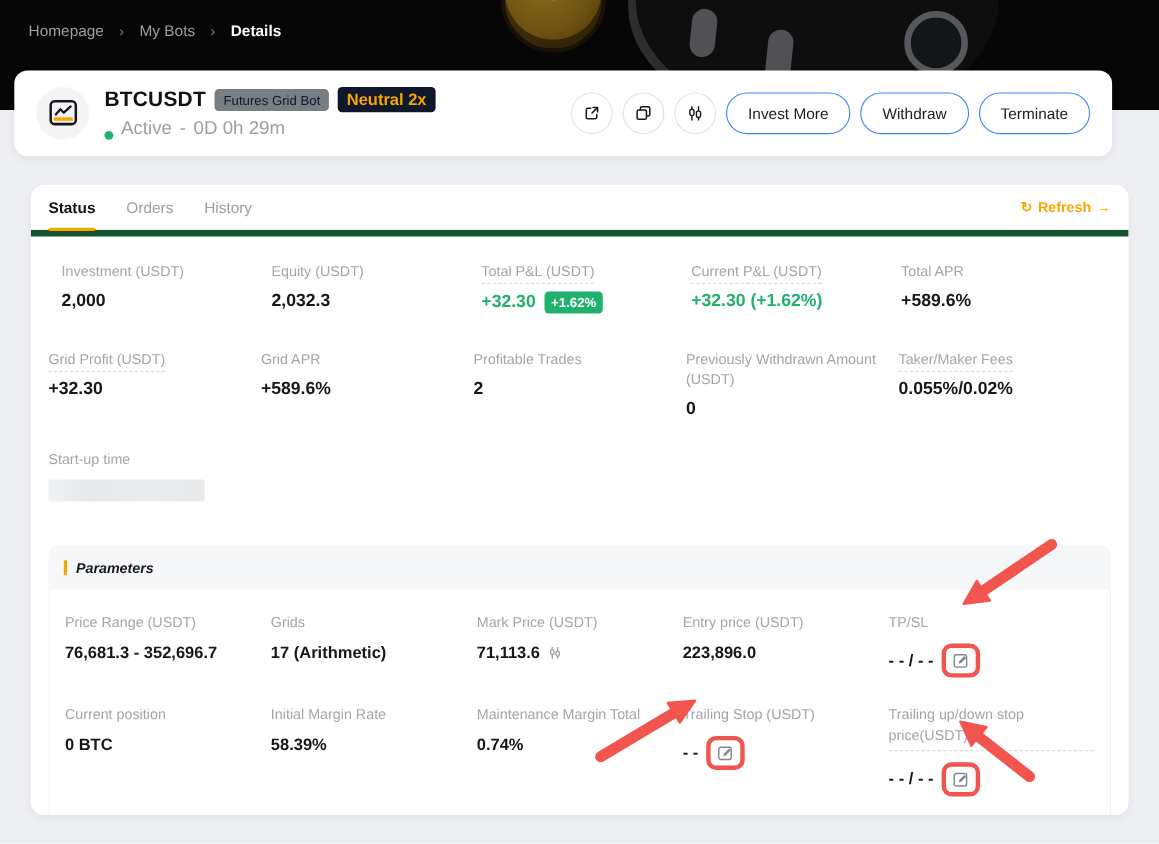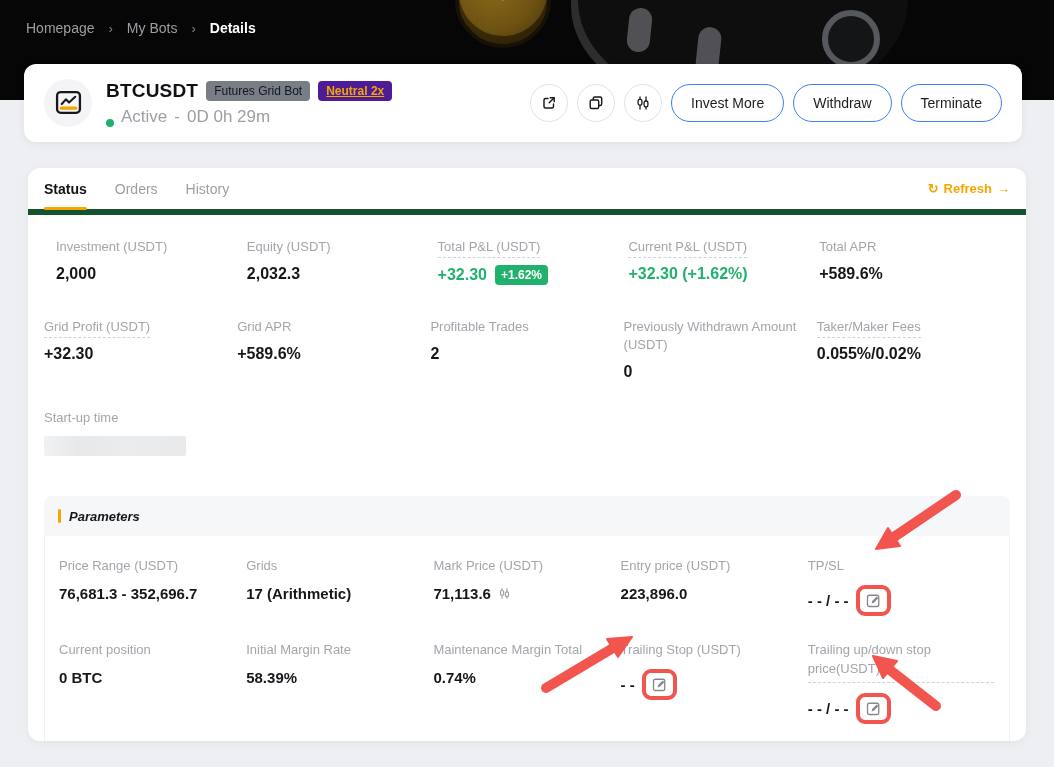--- a/index.html
+++ b/index.html
@@ -41,39 +41,39 @@
   }
   .breadcrumb {
     position:absolute; left:26px; top:20px; display:flex; align-items:center; gap:14px;
     font-size:14px; color:#9b9ea3; z-index:5;
   }
   .breadcrumb .crumb { cursor:pointer; }
   .breadcrumb .crumb.current { color:#ffffff; font-weight:700; }
   .breadcrumb .sep { color:#7e8186; font-size:13px; }
   
   .header-card {
-    position:absolute; left:24px; top:64px; width:998px; height:78px;
+    position:absolute; left:13px; top:64px; width:998px; height:78px;
     background:#ffffff; border-radius:12px; z-index:4;
     box-shadow:0 2px 8px rgba(20,20,30,.06);
     display:flex; align-items:center; padding:0 20px;
   }
   .bot-avatar {
     width:48px; height:48px; border-radius:50%; background:#f4f4f6;
     display:flex; align-items:center; justify-content:center; margin-right:14px; flex:none;
   }
   .title-block { display:flex; flex-direction:column; gap:5px; }
   .title-row { display:flex; align-items:center; gap:8px; }
   .symbol { font-size:19px; font-weight:700; color:#101114; letter-spacing:.2px; }
   .badge-type {
     background:#797d84; color:#0f172a; font-size:12px; font-weight:400;
     padding:3px 8px; border-radius:4px;
   }
   .badge-mode {
-    background:#4c1d95; color:#f7a600; font-size:12px; font-weight:700;
-    padding:3px 8px; border-radius:4px;text-decoration:underline;
+    background:#0f172a; color:#f7a600; font-size:15px; font-weight:700;
+    padding:3px 8px; border-radius:4px;
   }
   .status-row { display:flex; align-items:flex-end; gap:7px; font-size:17px; color:#9b9ea3; }
   .dot { width:8px; height:8px; border-radius:50%; background:#20b26c; }
   .header-actions { margin-left:auto; display:flex; align-items:center; gap:9px; }
   .icon-btn {
     width:38px; height:38px; border-radius:50%; border:1px solid #e0e2e6; background:#fff;
     display:flex; align-items:center; justify-content:center; cursor:pointer;
   }
   .pill-btn {
     height:38px; border-radius:19px; border:1px solid #3b82f6; background:#fff;

